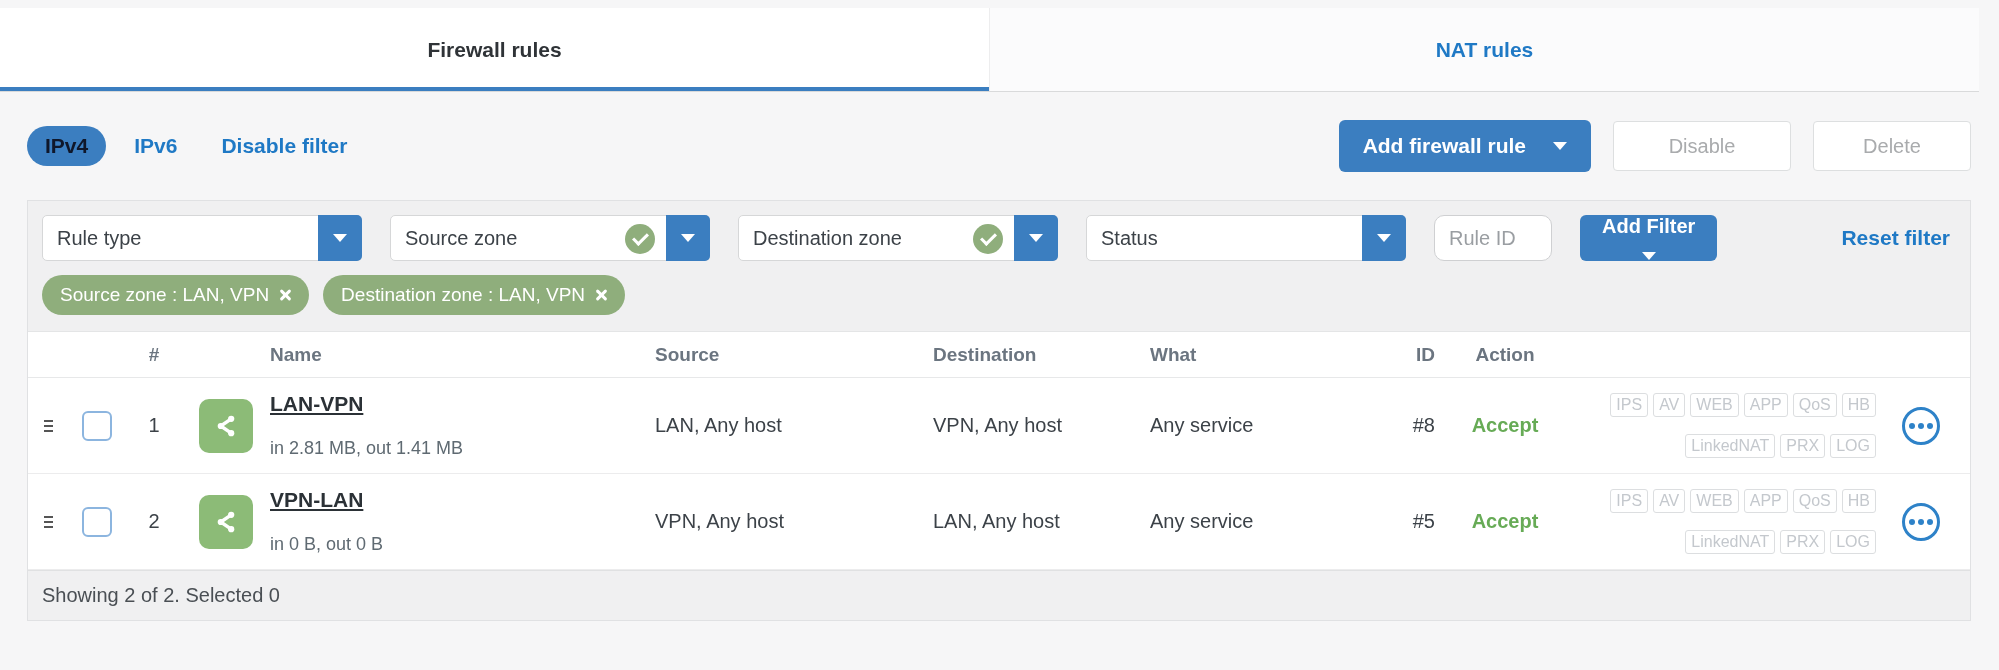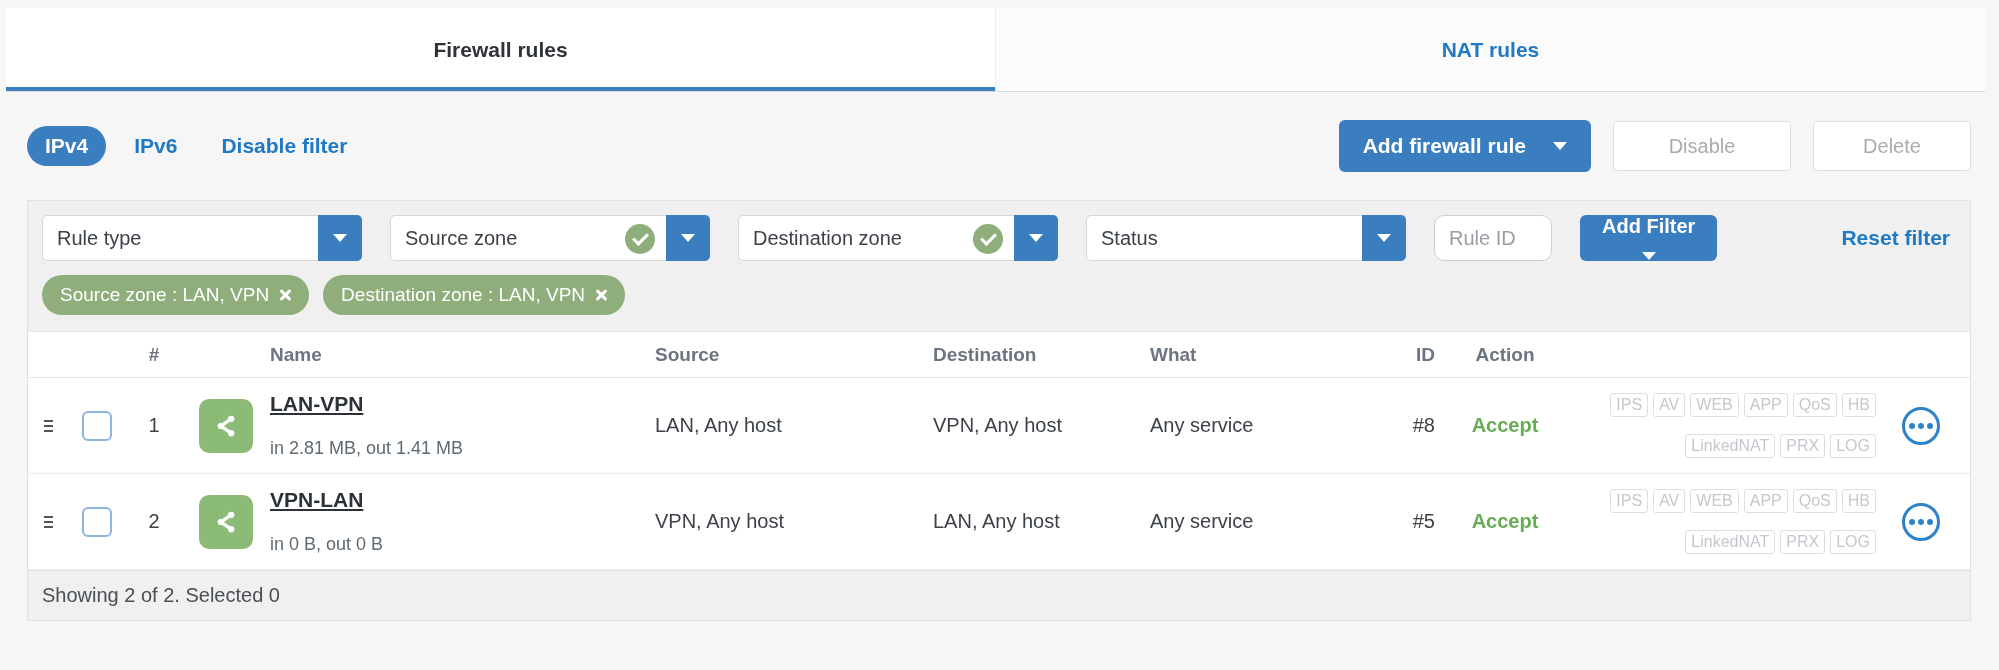--- a/index.html
+++ b/index.html
@@ -3,32 +3,32 @@
 <meta charset="utf-8">
 <style>
   * { margin:0; padding:0; box-sizing:border-box; }
   html,body { width:1999px; height:670px; }
   body {
     font-family:"Liberation Sans","DejaVu Sans",sans-serif;
     background:#f6f6f7; color:#3c4248; position:relative; overflow:hidden;
   }
 
   
-  .tabbar { position:absolute; left:6px; top:8px; width:1979px; height:84px;
+  .tabbar { position:absolute; left:0; top:8px; width:1979px; height:84px;
             display:flex; background:#fff; border-bottom:1px solid #d9dadb; }
   .tab { flex:1; display:flex; align-items:center; justify-content:center;
          font-size:21px; font-weight:bold; color:#1f79c5; cursor:pointer;
          background:#fbfbfc; border-left:1px solid #ededee; }
   .tab.active { background:#fff; color:#2f3337; border-left:none;
                 box-shadow:inset 0 -4px 0 #3b7ec0; }
 
   
   .toolbar { position:absolute; left:27px; top:116px; width:1944px; height:60px;
              display:flex; align-items:center; }
-  .pill { background:#3b7ec0; color:#ffffff; font-weight:bold; font-size:21px;
+  .pill { background:#3b7ec0; color:#0f172a; font-weight:bold; font-size:21px;
           padding:8px 18px; border-radius:22px; }
   .ipv6 { color:#1f79c5; font-weight:bold; font-size:21px; margin-left:28px; }
   .disable-filter { color:#1f79c5; font-weight:bold; font-size:21px; margin-left:44px; }
   .tool-spacer { flex:1; }
   .btn-primary { background:#3b7ec0; color:#fff; font-size:21px; font-weight:bold;
                  border:none; border-radius:6px; height:52px; padding:0 24px;
                  display:flex; align-items:center; gap:27px; cursor:pointer; }
   .btn-ghost { background:#fff; color:#a9abad; font-size:20px; border:1px solid #dddfe0;
                border-radius:4px; height:50px; display:flex; align-items:center;
                justify-content:center; cursor:pointer; }

